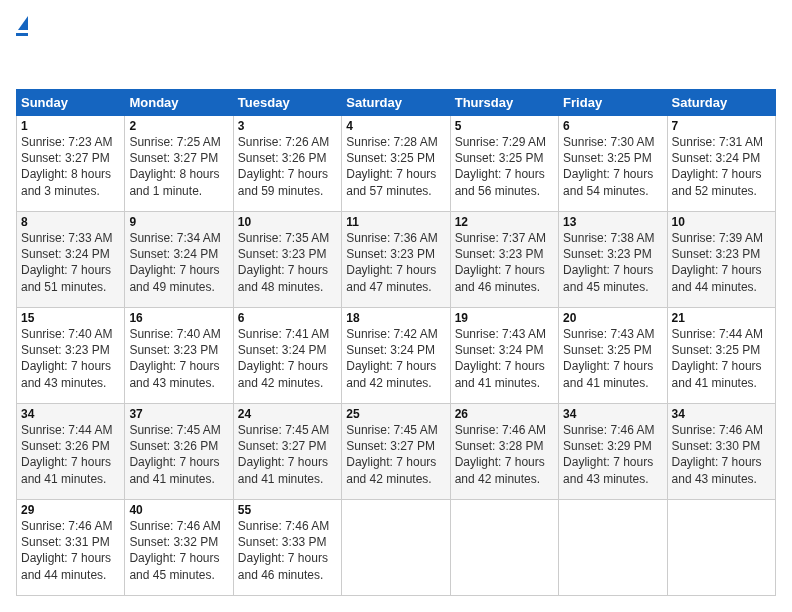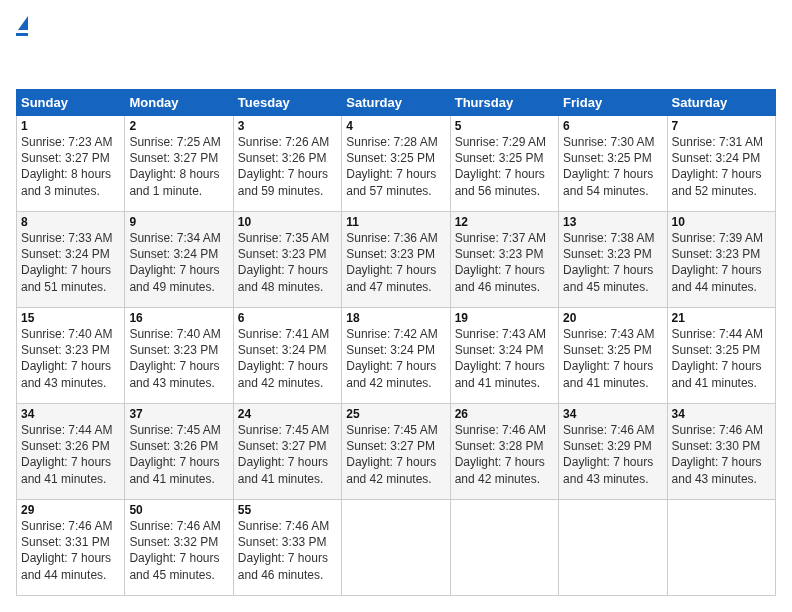--- a/index.html
+++ b/index.html
@@ -262,21 +262,21 @@
             <span class="day-number">34</span>
             <div class="day-info">Sunrise: 7:46 AM<br>Sunset: 3:30 PM<br>Daylight: 7 hours<br>and 43 minutes.</div>
           </td>
         </tr>
         <tr>
           <td>
             <span class="day-number">29</span>
             <div class="day-info">Sunrise: 7:46 AM<br>Sunset: 3:31 PM<br>Daylight: 7 hours<br>and 44 minutes.</div>
           </td>
           <td>
-            <span class="day-number">50</span>
+            <span class="day-number">40</span>
             <div class="day-info">Sunrise: 7:46 AM<br>Sunset: 3:32 PM<br>Daylight: 7 hours<br>and 45 minutes.</div>
           </td>
           <td>
             <span class="day-number">55</span>
             <div class="day-info">Sunrise: 7:46 AM<br>Sunset: 3:33 PM<br>Daylight: 7 hours<br>and 46 minutes.</div>
           </td>
           <td class="empty-cell"></td>
           <td class="empty-cell"></td>
           <td class="empty-cell"></td>
           <td class="empty-cell"></td>

